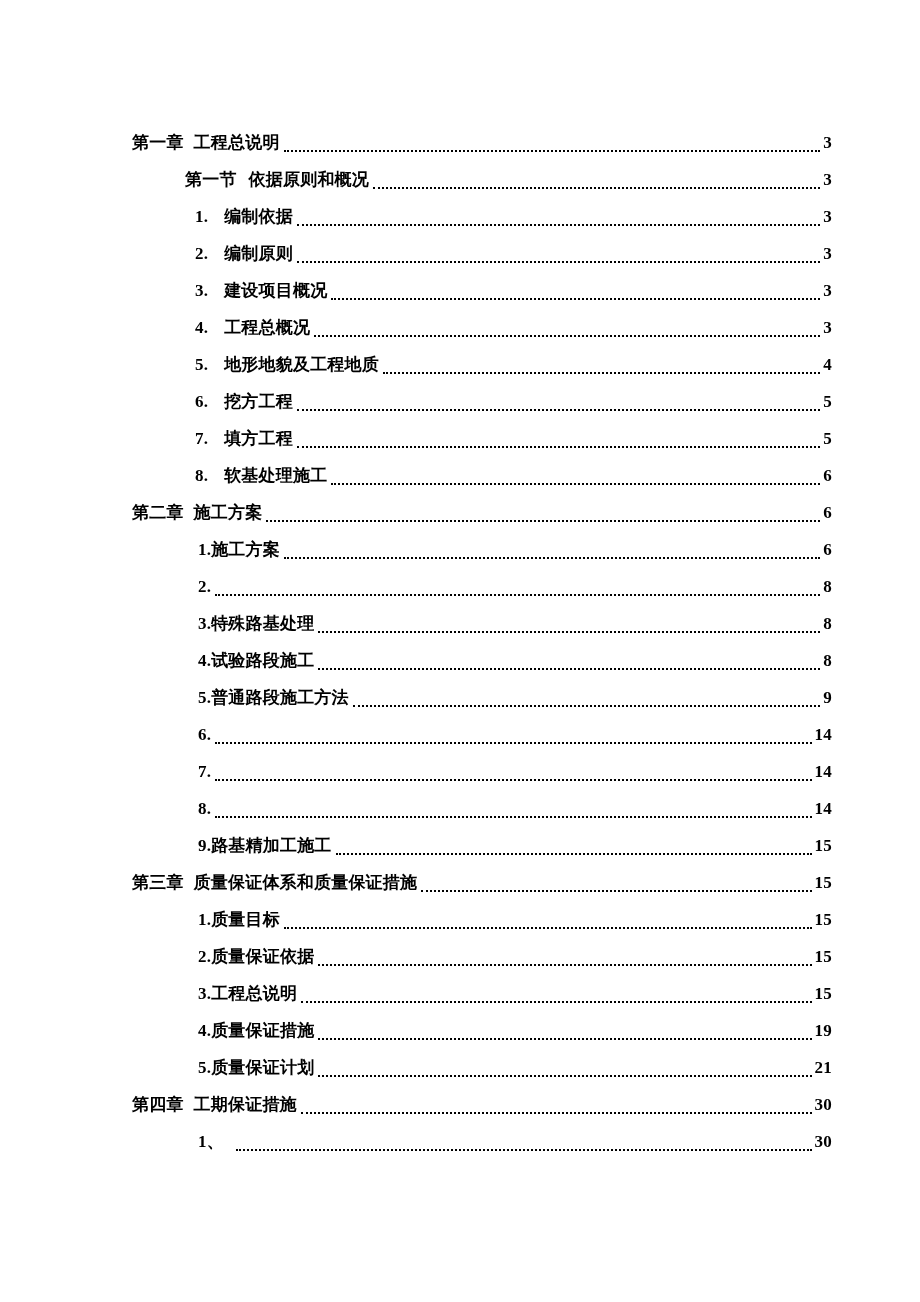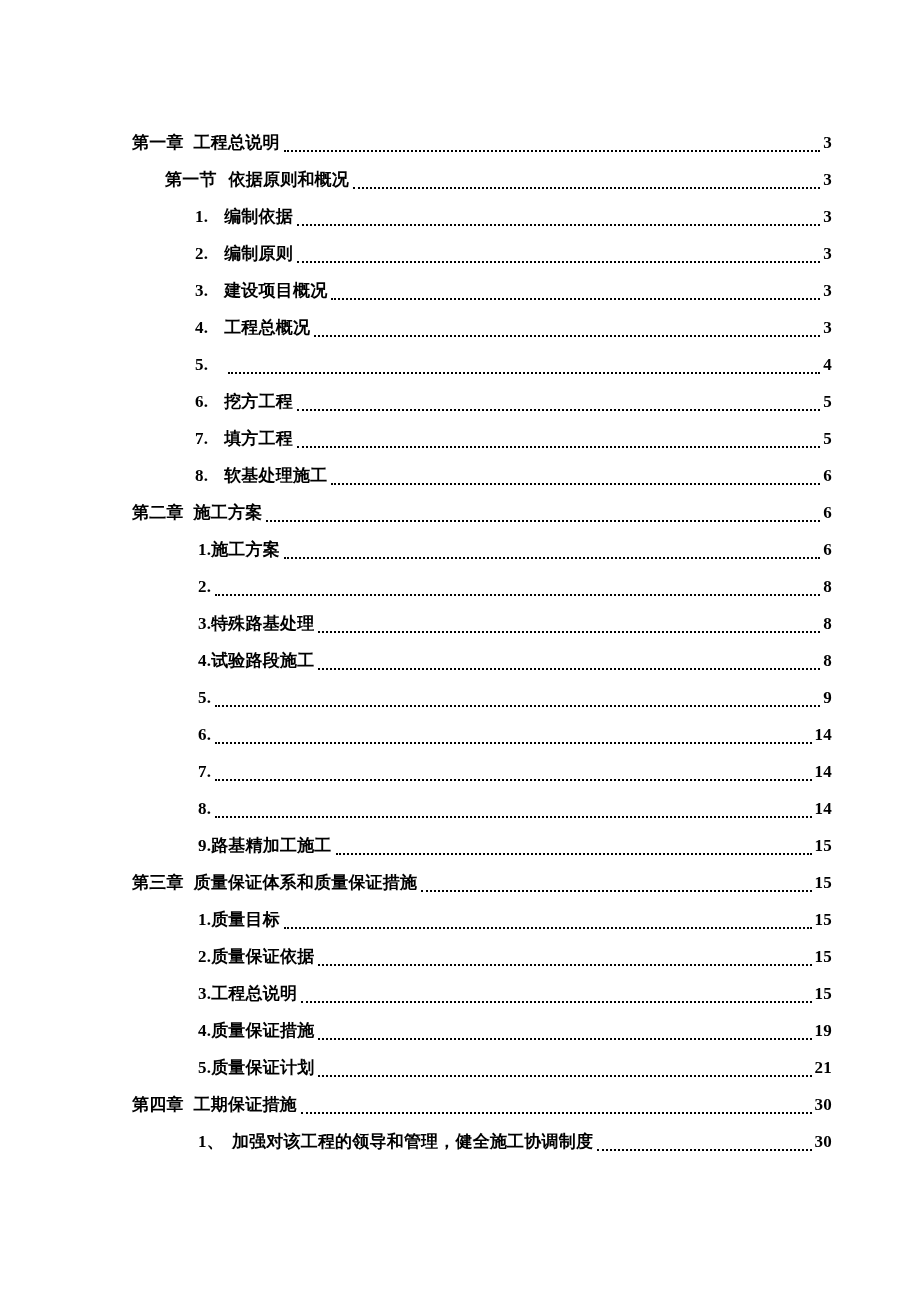--- a/index.html
+++ b/index.html
@@ -39,21 +39,21 @@
     flex: 1 1 auto;
     height: 26px;
     border-bottom: 2px dotted #000000;
     margin: 0 3px 0 4px;
     min-width: 20px;
   }
   
   .lvl1 { padding-left: 0; }
   .lvl1 .toc-num { margin-right: 10px; }
   .lvl2 { padding-left: 33px; }
-  .lvl2 .toc-num { margin-right: 12px; }
+  .lvl2 .toc-num { margin-right: 12px; margin-left: 20px; }
   .lvl3 { padding-left: 63px; }
   .lvl3 .toc-num { margin-right: 16px; }
   .lvl4 { padding-left: 66px; }
   .lvl4 .toc-num { margin-right: 0; }
   .lvl5 { padding-left: 66px; }
   .lvl5 .toc-num { margin-right: 8px; }
 </style>
 </head>
 <body>
 
@@ -90,20 +90,21 @@
     <span class="toc-page">3</span>
   </div>
       <div class="toc-row lvl3">
     <span class="toc-num">4.</span>
     <span class="toc-title">工程总概况</span>
     <span class="toc-leader"></span>
     <span class="toc-page">3</span>
   </div>
       <div class="toc-row lvl3">
     <span class="toc-num">5.</span>
+    <span class="toc-title">地形地貌及工程地质</span>
     <span class="toc-leader"></span>
     <span class="toc-page">4</span>
   </div>
       <div class="toc-row lvl3">
     <span class="toc-num">6.</span>
     <span class="toc-title">挖方工程</span>
     <span class="toc-leader"></span>
     <span class="toc-page">5</span>
   </div>
       <div class="toc-row lvl3">
@@ -142,20 +143,21 @@
     <span class="toc-page">8</span>
   </div>
       <div class="toc-row lvl4">
     <span class="toc-num">4.</span>
     <span class="toc-title">试验路段施工</span>
     <span class="toc-leader"></span>
     <span class="toc-page">8</span>
   </div>
       <div class="toc-row lvl4">
     <span class="toc-num">5.</span>
+    <span class="toc-title">普通路段施工方法</span>
     <span class="toc-leader"></span>
     <span class="toc-page">9</span>
   </div>
       <div class="toc-row lvl4">
     <span class="toc-num">6.</span>
     <span class="toc-leader"></span>
     <span class="toc-page">14</span>
   </div>
       <div class="toc-row lvl4">
     <span class="toc-num">7.</span>
@@ -210,18 +212,17 @@
     <span class="toc-page">21</span>
   </div>
       <div class="toc-row lvl1">
     <span class="toc-num">第四章</span>
     <span class="toc-title">工期保证措施</span>
     <span class="toc-leader"></span>
     <span class="toc-page">30</span>
   </div>
       <div class="toc-row lvl5">
     <span class="toc-num">1、</span>
-    <span class="toc-title">加强对该工程的领导和管理，健全施工协调制度</span>
     <span class="toc-leader"></span>
     <span class="toc-page">30</span>
   </div>
     </div>
 </div>
 
 </body></html>

